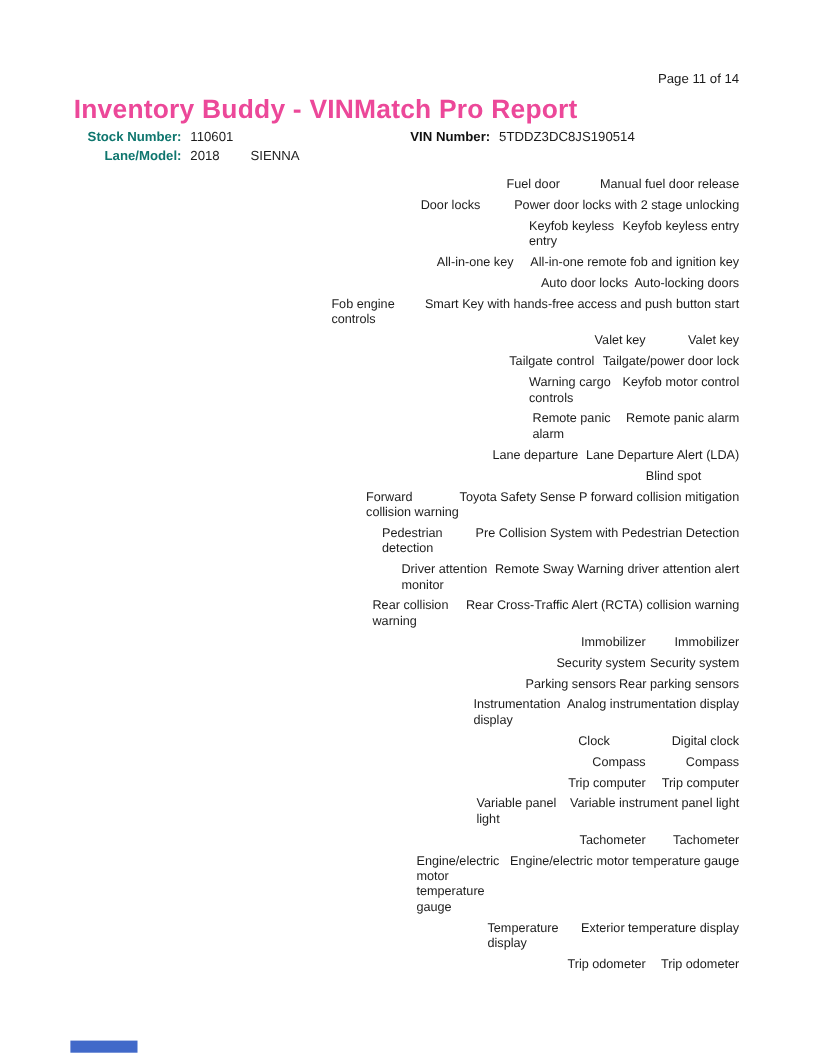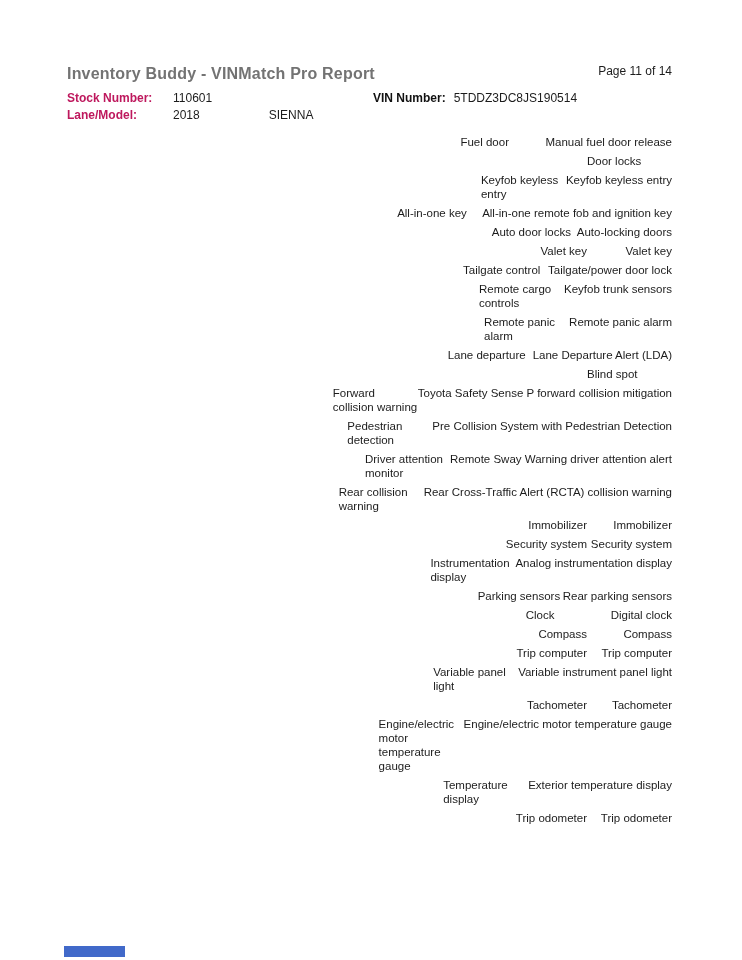--- a/index.html
+++ b/index.html
@@ -16,24 +16,24 @@
     color: #1c1c1c;
     overflow: hidden;
   }
   .content {
     position: absolute;
     left: 67px;
     right: 70px;
     top: 0;
   }
   .report-title {
-    margin-top: 62px;
-    font-size: 16px;
+    margin-top: 88px;
+    font-size: 24px;
     font-weight: bold;
-    color: #737373;
+    color: #ec4899;
     letter-spacing: 0.2px;
     line-height: 24px;
   }
   .page-indicator {
     position: absolute;
     top: 64px;
     right: 70px;
     font-size: 12px;
     color: #1c1c1c;
     line-height: 14px;
@@ -43,30 +43,30 @@
     margin-top: 4px;
     font-size: 12px;
     line-height: 17px;
   }
   .info-row {
     display: flex;
   }
   .info-label {
     display: inline-block;
     width: 98px;
+    text-align: right;
     font-weight: bold;
-    color: #be185d;
+    color: #0f766e;
   }
   .info-value {
     padding-left: 8px;
     color: #1c1c1c;
   }
   .model-value {
-    padding-left: 44px;
-    margin-left: 25px;
+    padding-left: 28px;
   }
   .vin-pair {
     position: absolute;
     left: 306px;
     top: 0;
     display: flex;
     align-items: center;
   }
   .vin-label {
     font-weight: bold;
@@ -125,51 +125,56 @@
     </div>
 
     <div class="features" id="features">
   <div class="feature-row">
     <div class="feature-label">Fuel door</div>
     <div class="feature-value">Manual fuel door release</div>
   </div>
 
   <div class="feature-row">
     <div class="feature-label">Door locks</div>
+    <div class="feature-value">Power door locks with 2 stage unlocking</div>
   </div>
 
   <div class="feature-row">
     <div class="feature-label">Keyfob keyless entry</div>
     <div class="feature-value">Keyfob keyless entry</div>
   </div>
 
   <div class="feature-row">
     <div class="feature-label">All-in-one key</div>
     <div class="feature-value">All-in-one remote fob and ignition key</div>
   </div>
 
   <div class="feature-row">
     <div class="feature-label">Auto door locks</div>
     <div class="feature-value">Auto-locking doors</div>
   </div>
 
+  <div class="feature-row">
+    <div class="feature-label">Fob engine controls</div>
+    <div class="feature-value">Smart Key with hands-free access and push button start</div>
+  </div>
 
   <div class="feature-row">
     <div class="feature-label">Valet key</div>
     <div class="feature-value">Valet key</div>
   </div>
 
   <div class="feature-row">
     <div class="feature-label">Tailgate control</div>
     <div class="feature-value">Tailgate/power door lock</div>
   </div>
 
   <div class="feature-row">
-    <div class="feature-label">Remote cargo controls</div>
-    <div class="feature-value">Keyfob trunk sensors</div>
+    <div class="feature-label">Warning cargo controls</div>
+    <div class="feature-value">Keyfob motor control</div>
   </div>
 
   <div class="feature-row">
     <div class="feature-label">Remote panic alarm</div>
     <div class="feature-value">Remote panic alarm</div>
   </div>
 
   <div class="feature-row">
     <div class="feature-label">Lane departure</div>
     <div class="feature-value">Lane Departure Alert (LDA)</div>
@@ -203,30 +208,30 @@
     <div class="feature-label">Immobilizer</div>
     <div class="feature-value">Immobilizer</div>
   </div>
 
   <div class="feature-row">
     <div class="feature-label">Security system</div>
     <div class="feature-value">Security system</div>
   </div>
 
   <div class="feature-row">
+    <div class="feature-label">Parking sensors</div>
+    <div class="feature-value">Rear parking sensors</div>
+  </div>
+
+  <div class="feature-row">
     <div class="feature-label">Instrumentation display</div>
     <div class="feature-value">Analog instrumentation display</div>
   </div>
 
   <div class="feature-row">
-    <div class="feature-label">Parking sensors</div>
-    <div class="feature-value">Rear parking sensors</div>
-  </div>
-
-  <div class="feature-row">
     <div class="feature-label">Clock</div>
     <div class="feature-value">Digital clock</div>
   </div>
 
   <div class="feature-row">
     <div class="feature-label">Compass</div>
     <div class="feature-value">Compass</div>
   </div>
 
   <div class="feature-row">

